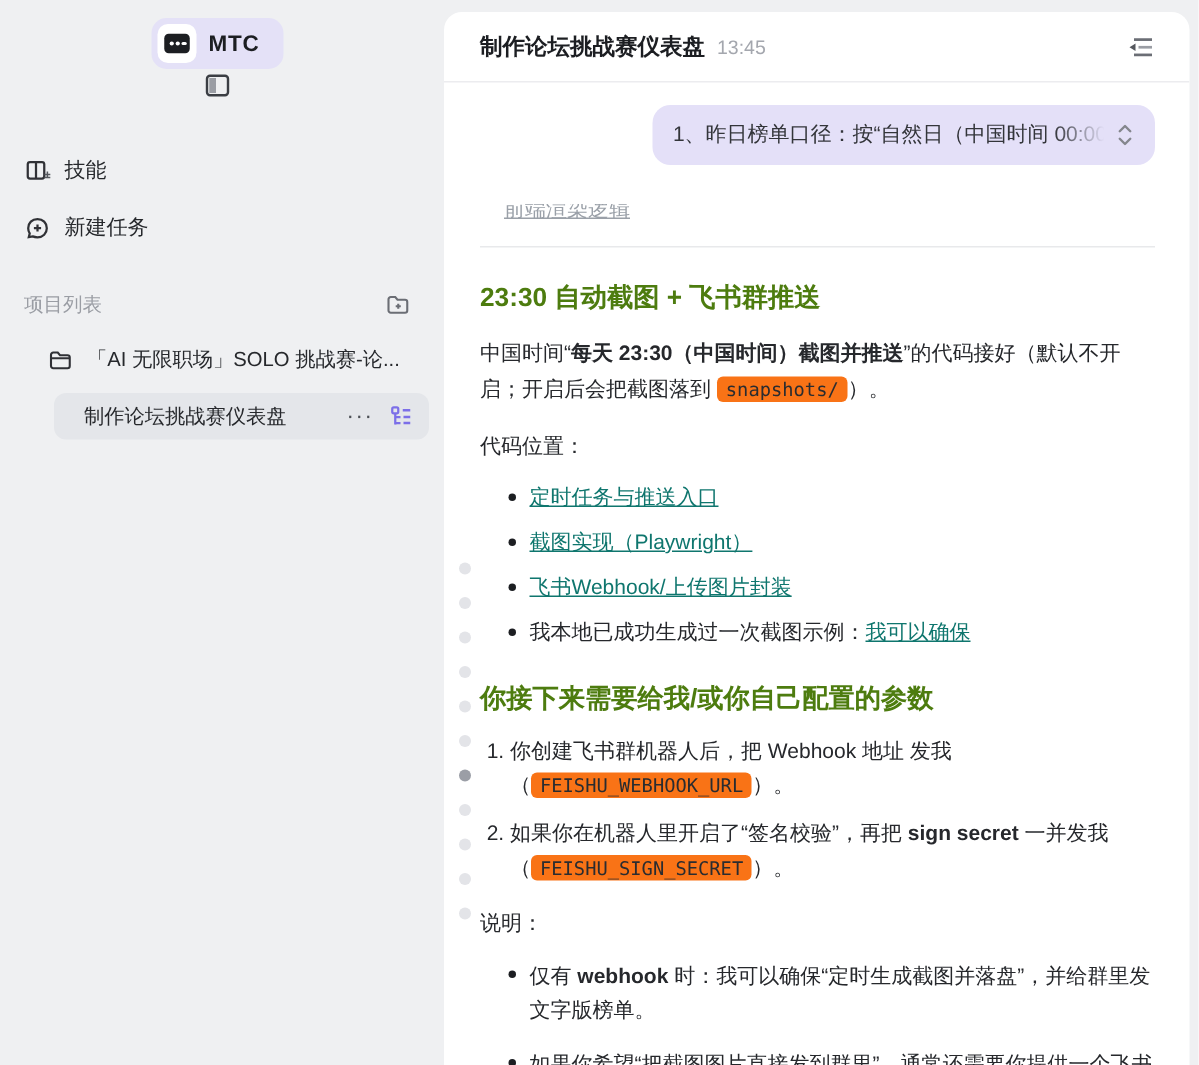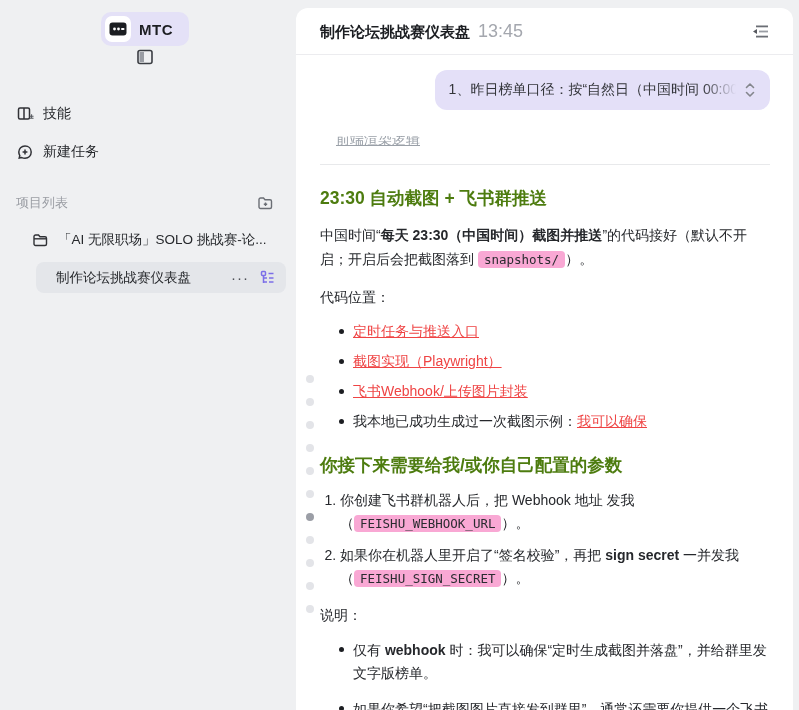--- a/index.html
+++ b/index.html
@@ -23,41 +23,41 @@
   .proj-folder { display:flex; align-items:center; gap:9px; padding:9px 16px 7px 32px; font-size:13.5px; color:#26282c; cursor:pointer; white-space:nowrap; }
   .proj-item { display:flex; align-items:center; margin:6px 10px 0 36px; width:250px; height:31px; background:#e4e6ea; border-radius:8px; padding:0 10px 0 20px; font-size:13.5px; cursor:pointer; }
   .proj-item-label { flex:1; white-space:nowrap; overflow:hidden; }
   .proj-item-actions { display:flex; align-items:center; gap:10px; }
   .dots-h { color:#4c4f55; font-size:15px; letter-spacing:1px; line-height:10px; cursor:pointer; }
   
   .main { position:absolute; left:296px; top:8px; width:497px; height:702px; background:#ffffff; border-radius:12px 12px 0 0; overflow:hidden; }
   .main-header { height:47px; display:flex; align-items:center; justify-content:space-between; padding:0 22px 0 24px; border-bottom:1px solid #ececef; }
   .mh-left { display:flex; align-items:baseline; gap:8px; }
   .mh-title { font-size:15px; font-weight:bold; color:#1c1e22; }
-  .mh-time { font-size:18px; color:#a4a7ae; }
+  .mh-time { font-size:13px; color:#a4a7ae; }
   .content { position:relative; padding:0 23px 0 24px; height:655px; overflow:hidden; }
   
   .bubble-row { display:flex; justify-content:flex-end; margin-top:15px; }
   .bubble { max-width:336px; background:#e4e0f8; border-radius:12px; padding:11px 14px; display:flex; align-items:center; gap:6px; cursor:pointer; }
   .bubble-text { font-size:14px; color:#33353a; white-space:nowrap; overflow:hidden; }
   .bubble-fade { background:linear-gradient(90deg,#33353a 0%,rgba(51,53,58,0) 95%); -webkit-background-clip:text; background-clip:text; color:transparent; }
   
   .clip-row { height:13px; overflow:hidden; margin-top:26px; color:#9aa0a8; }
   .clip-inner { margin-top:-7px; line-height:20px; font-size:14px; display:flex; align-items:flex-start; padding-left:12px; }
   .clip-bullet { width:4px; height:4px; border-radius:50%; background:#b4b8be; flex:0 0 auto; }
   .clip-link { color:#9aa0a8; text-decoration:underline; cursor:pointer; }
   hr.divide { border:none; border-top:1px solid #e8e9eb; margin:15px 0 0 0; }
   h3.md-h { font-size:17.5px; font-weight:bold; color:#4d7c0f; margin-top:21px; line-height:24px; }
   .md-p { font-size:14px; line-height:24px; color:#26282c; margin-top:13px; }
-  code.chip { font-family:"DejaVu Sans Mono","Liberation Mono",monospace; font-size:12.5px; background:#f9a8d4; border-radius:4px; padding:1px 6px; color:#2a2c30; }
+  code.chip { font-family:"DejaVu Sans Mono","Liberation Mono",monospace; font-size:12.5px; background:#f97316; border-radius:4px; padding:1px 6px; color:#2a2c30; }
   ul.md-ul { margin:12px 0 0 0; padding-left:21px; list-style:none; }
   ul.md-ul > li { position:relative; font-size:14px; line-height:21px; margin-bottom:9px; padding-left:12px; }
   ul.md-ul > li::before { content:""; position:absolute; left:-2px; top:8px; width:5px; height:5px; border-radius:50%; background:#1c1e22; }
   ul.md-ul.loose > li { line-height:23px; margin-bottom:13px; }
-  a.md-link { color:#ef4444; text-decoration:underline; cursor:pointer; }
+  a.md-link { color:#0f766e; text-decoration:underline; cursor:pointer; }
   ol.md-ol { margin:12px 0 0 2px; padding-left:18px; }
   ol.md-ol > li { font-size:14px; line-height:23px; margin-bottom:9px; }
   .indent2 { display:inline-block; }
   
   .dotline { position:absolute; left:10px; top:367px; display:flex; flex-direction:column; gap:15px; }
   .dotline .dot { width:8px; height:8px; border-radius:50%; background:#e3e4e8; cursor:pointer; }
   .dotline .dot.active { background:#9b9ea6; }
   svg { display:block; }
 </style>
 </head>

